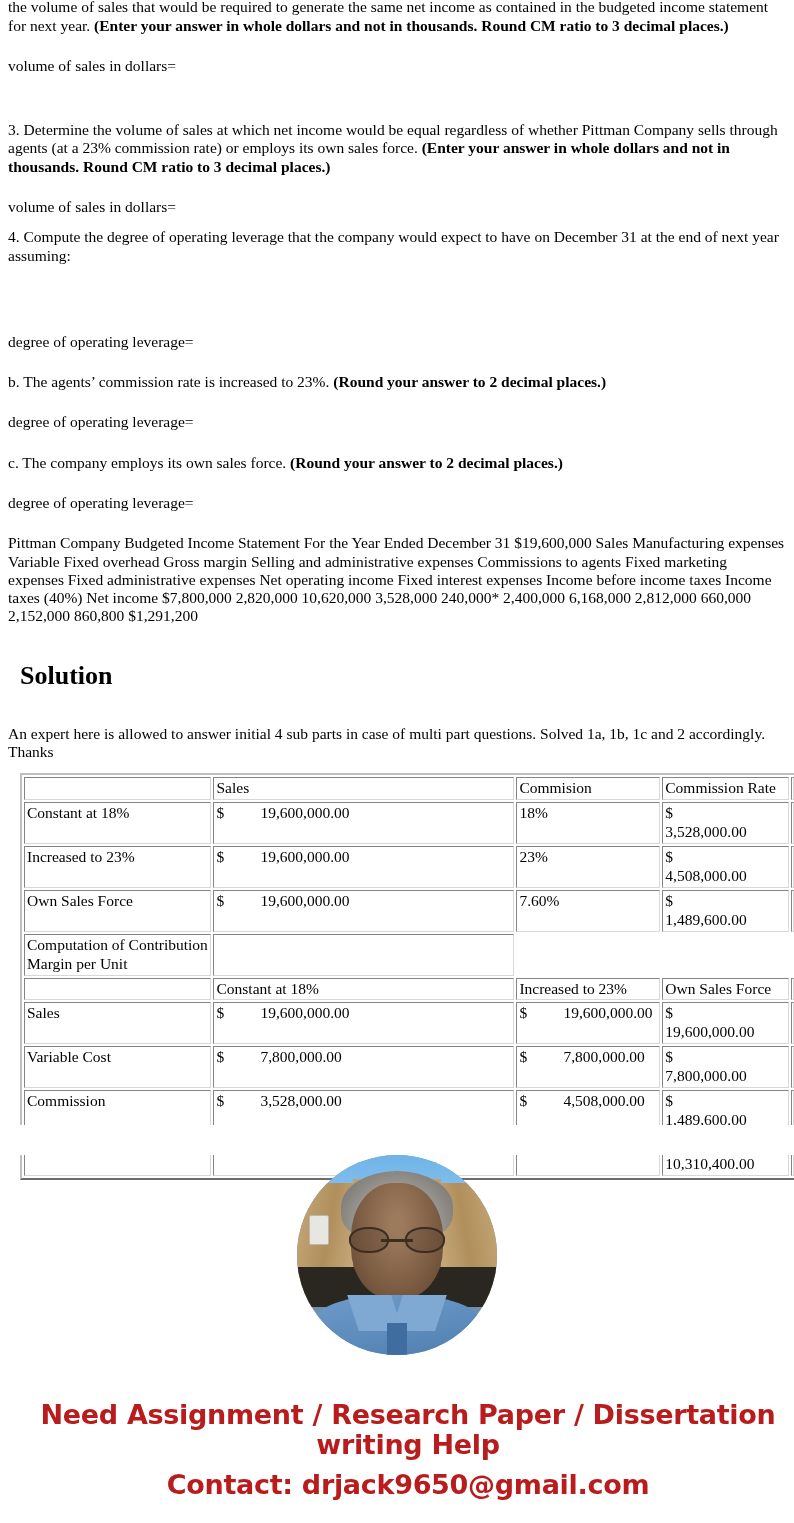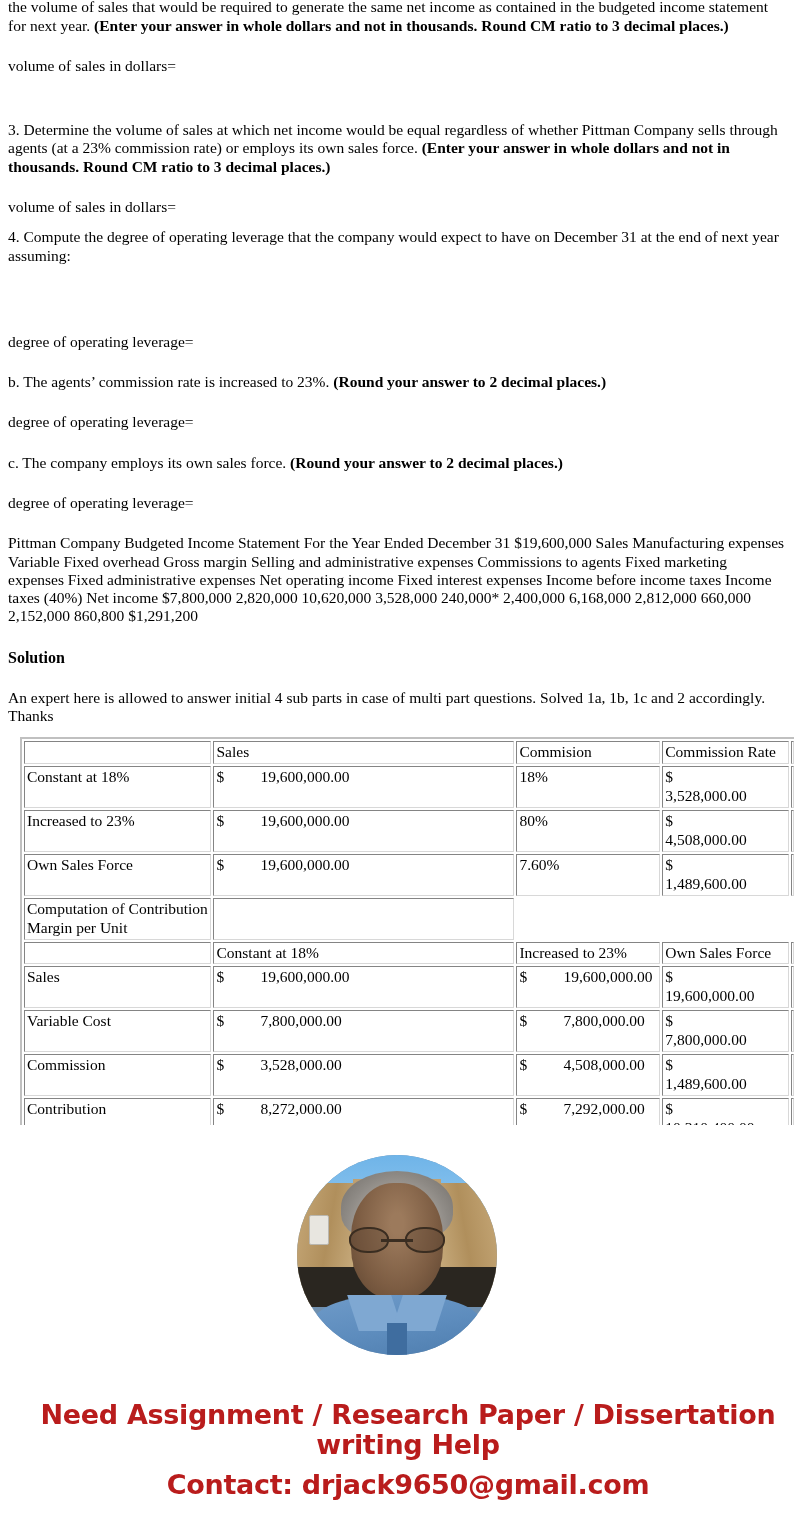--- a/index.html
+++ b/index.html
@@ -39,23 +39,23 @@
   }
 
   .spacer-lg { height: 46px; }
   .spacer-md { height: 22px; }
   .spacer-sm { height: 12px; }
 
   b, .bold { font-weight: bold; }
 
   h2.solution-heading {
     font-family: "Liberation Serif", "DejaVu Serif", serif;
-    font-size: 16px;
+    font-size: 26px;
     font-weight: bold;
-    margin: 0;
+    margin: 12px;
     padding: 0;
     line-height: 1.2;
   }
 
   
   .data-table-wrap {
     padding: 0 8px;
   }
   table.data-table {
     border-collapse: separate;
@@ -292,21 +292,21 @@
           <td>18%</td>
           <td class="money-wrap"><span class="sym">$</span><span>3,528,000.00</span></td>
           <td></td>
         </tr>
 
         <tr>
           <td class="tall-cell">Increased to 23%</td>
           <td>
               <span class="money"><span class="sym">$</span><span>19,600,000.00</span></span>
             </td>
-          <td>80%</td>
+          <td>23%</td>
           <td class="money-wrap"><span class="sym">$</span><span>4,508,000.00</span></td>
           <td></td>
         </tr>
 
         <tr>
           <td class="tall-cell">Own Sales Force</td>
           <td>
               <span class="money"><span class="sym">$</span><span>19,600,000.00</span></span>
             </td>
           <td>7.60%</td>

